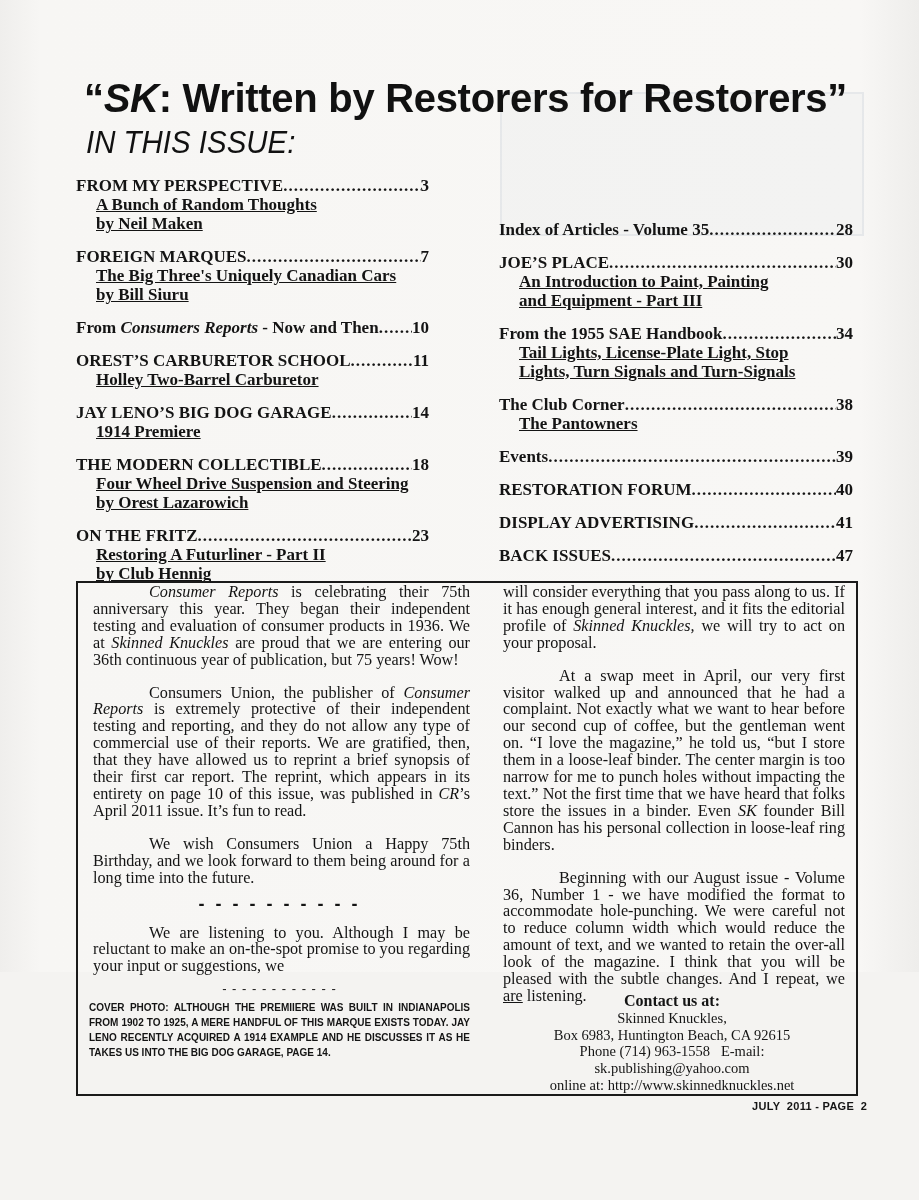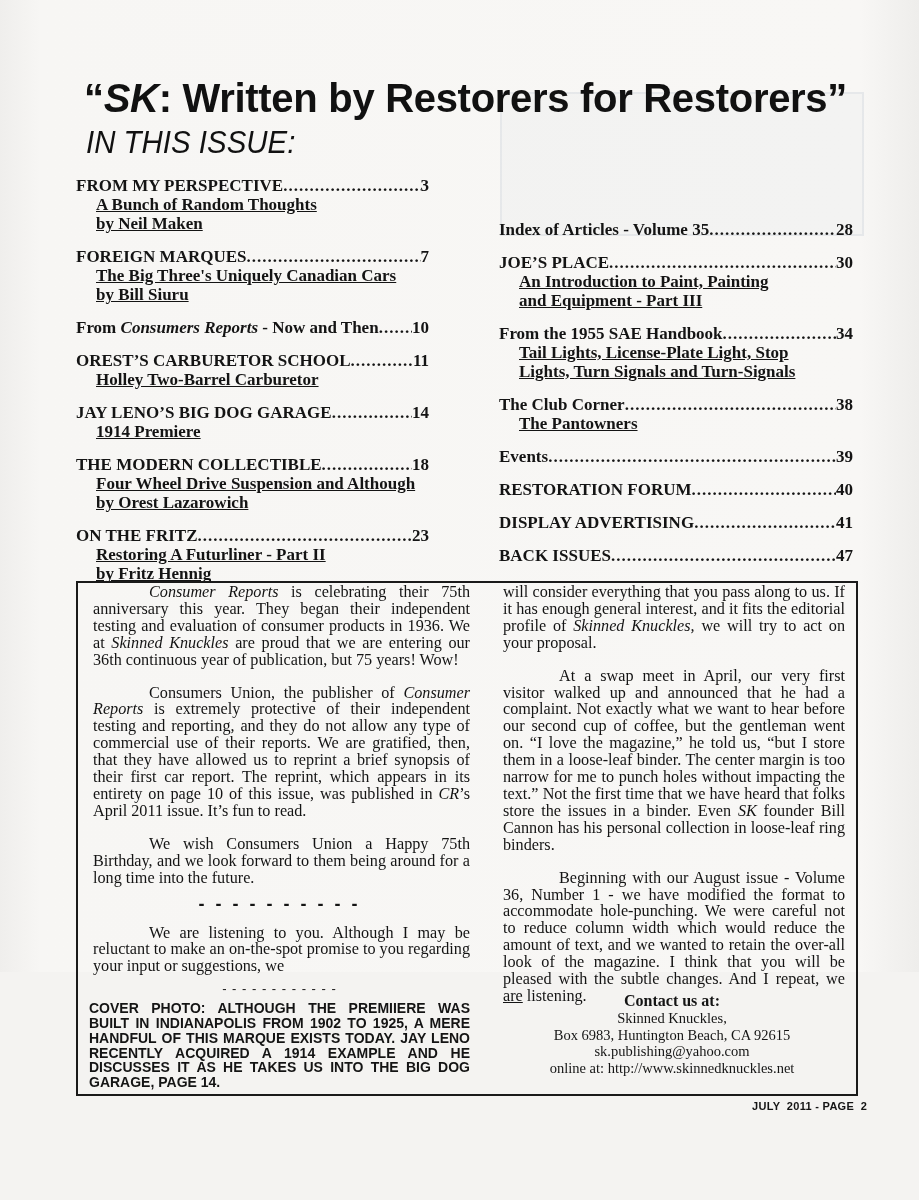--- a/index.html
+++ b/index.html
@@ -66,21 +66,21 @@
   .dashes-big {
     text-align: center; font-family: "Liberation Sans", sans-serif; font-weight: bold;
     font-size: 18px; letter-spacing: 3px; line-height: 14px; margin: -6px 0 14px 0;
   }
   .dashes-small {
     text-align: center; font-family: "Liberation Sans", sans-serif;
     font-size: 13px; letter-spacing: 1px; line-height: 12px; margin: -8px 0 6px 0;
   }
   .cover {
     font-family: "Liberation Sans", sans-serif; font-weight: bold;
-    font-size: 14px; line-height: 14.8px; text-align: justify;
+    font-size: 10px; line-height: 14.8px; text-align: justify;
   }
   .contact {
     position: absolute; left: 499px; top: 993px; width: 346px;
     font-family: "Liberation Serif", serif; text-align: center;
     font-size: 14.5px; line-height: 16.8px;
   }
   .contact .label { font-weight: bold; font-size: 16px; }
   .footer {
     position: absolute; left: 752px; top: 1100px;
     font-family: "Liberation Sans", sans-serif; font-weight: bold; font-size: 11px; letter-spacing: 0.3px;
@@ -139,31 +139,31 @@
           <span class="toc-page">14</span>
         </div>
         <div class="toc-sub">1914 Premiere</div>
       </div>
       <div class="toc-entry">
         <div class="toc-line">
           <span class="toc-title">THE MODERN COLLECTIBLE</span>
           <span class="toc-dots"></span>
           <span class="toc-page">18</span>
         </div>
-        <div class="toc-sub">Four Wheel Drive Suspension and Although</div>
+        <div class="toc-sub">Four Wheel Drive Suspension and Steering</div>
         <div class="toc-sub">by Orest Lazarowich</div>
       </div>
       <div class="toc-entry">
         <div class="toc-line">
           <span class="toc-title">ON THE FRITZ</span>
           <span class="toc-dots"></span>
           <span class="toc-page">23</span>
         </div>
         <div class="toc-sub">Restoring A Futurliner - Part II</div>
-        <div class="toc-sub">by Fritz Hennig</div>
+        <div class="toc-sub">by Club Hennig</div>
       </div>
     </div>
   <div class="toc-col toc-right" id="toc-right">
       <div class="toc-entry">
         <div class="toc-line">
           <span class="toc-title">Index of Articles - Volume 35</span>
           <span class="toc-dots"></span>
           <span class="toc-page">28</span>
         </div>
       </div>
@@ -238,18 +238,19 @@
   <div class="col col-right">
     <p><span>will consider everything that you pass along to us. If it has enough general interest, and it fits the editorial profile of </span><i class="it">Skinned Knuckles,</i><span> we will try to act on your proposal.</span></p>
     <p class="indent"><span>At a swap meet in April, our very first visitor walked up and announced that he had a complaint. Not exactly what we want to hear before our second cup of coffee, but the gentleman went on. “I love the magazine,” he told us, “but I store them in a loose-leaf binder. The center margin is too narrow for me to punch holes without impacting the text.” Not the first time that we have heard that folks store the issues in a binder. Even </span><i class="it">SK</i><span> founder Bill Cannon has his personal collection in loose-leaf ring binders.</span></p>
     <p class="indent"><span>Beginning with our August issue - Volume 36, Number 1 - we have modified the format to accommodate hole-punching. We were careful not to reduce column width which would reduce the amount of text, and we wanted to retain the over-all look of the magazine. I think that you will be pleased with the subtle changes. And I repeat, we </span><u>are</u><span> listening.</span></p>
   </div>
 
   <div class="contact">
     <div class="label">Contact us at:</div>
     <div>Skinned Knuckles,</div>
     <div>Box 6983, Huntington Beach, CA 92615</div>
+    <div style="white-space:pre">Phone (714) 963-1558   E-mail:</div>
     <div>sk.publishing@yahoo.com</div>
     <div>online at: http://www.skinnedknuckles.net</div>
   </div>
 
   <div class="footer" style="white-space:pre">JULY  2011 - PAGE  2</div>
 </div>
 
 </body></html>

